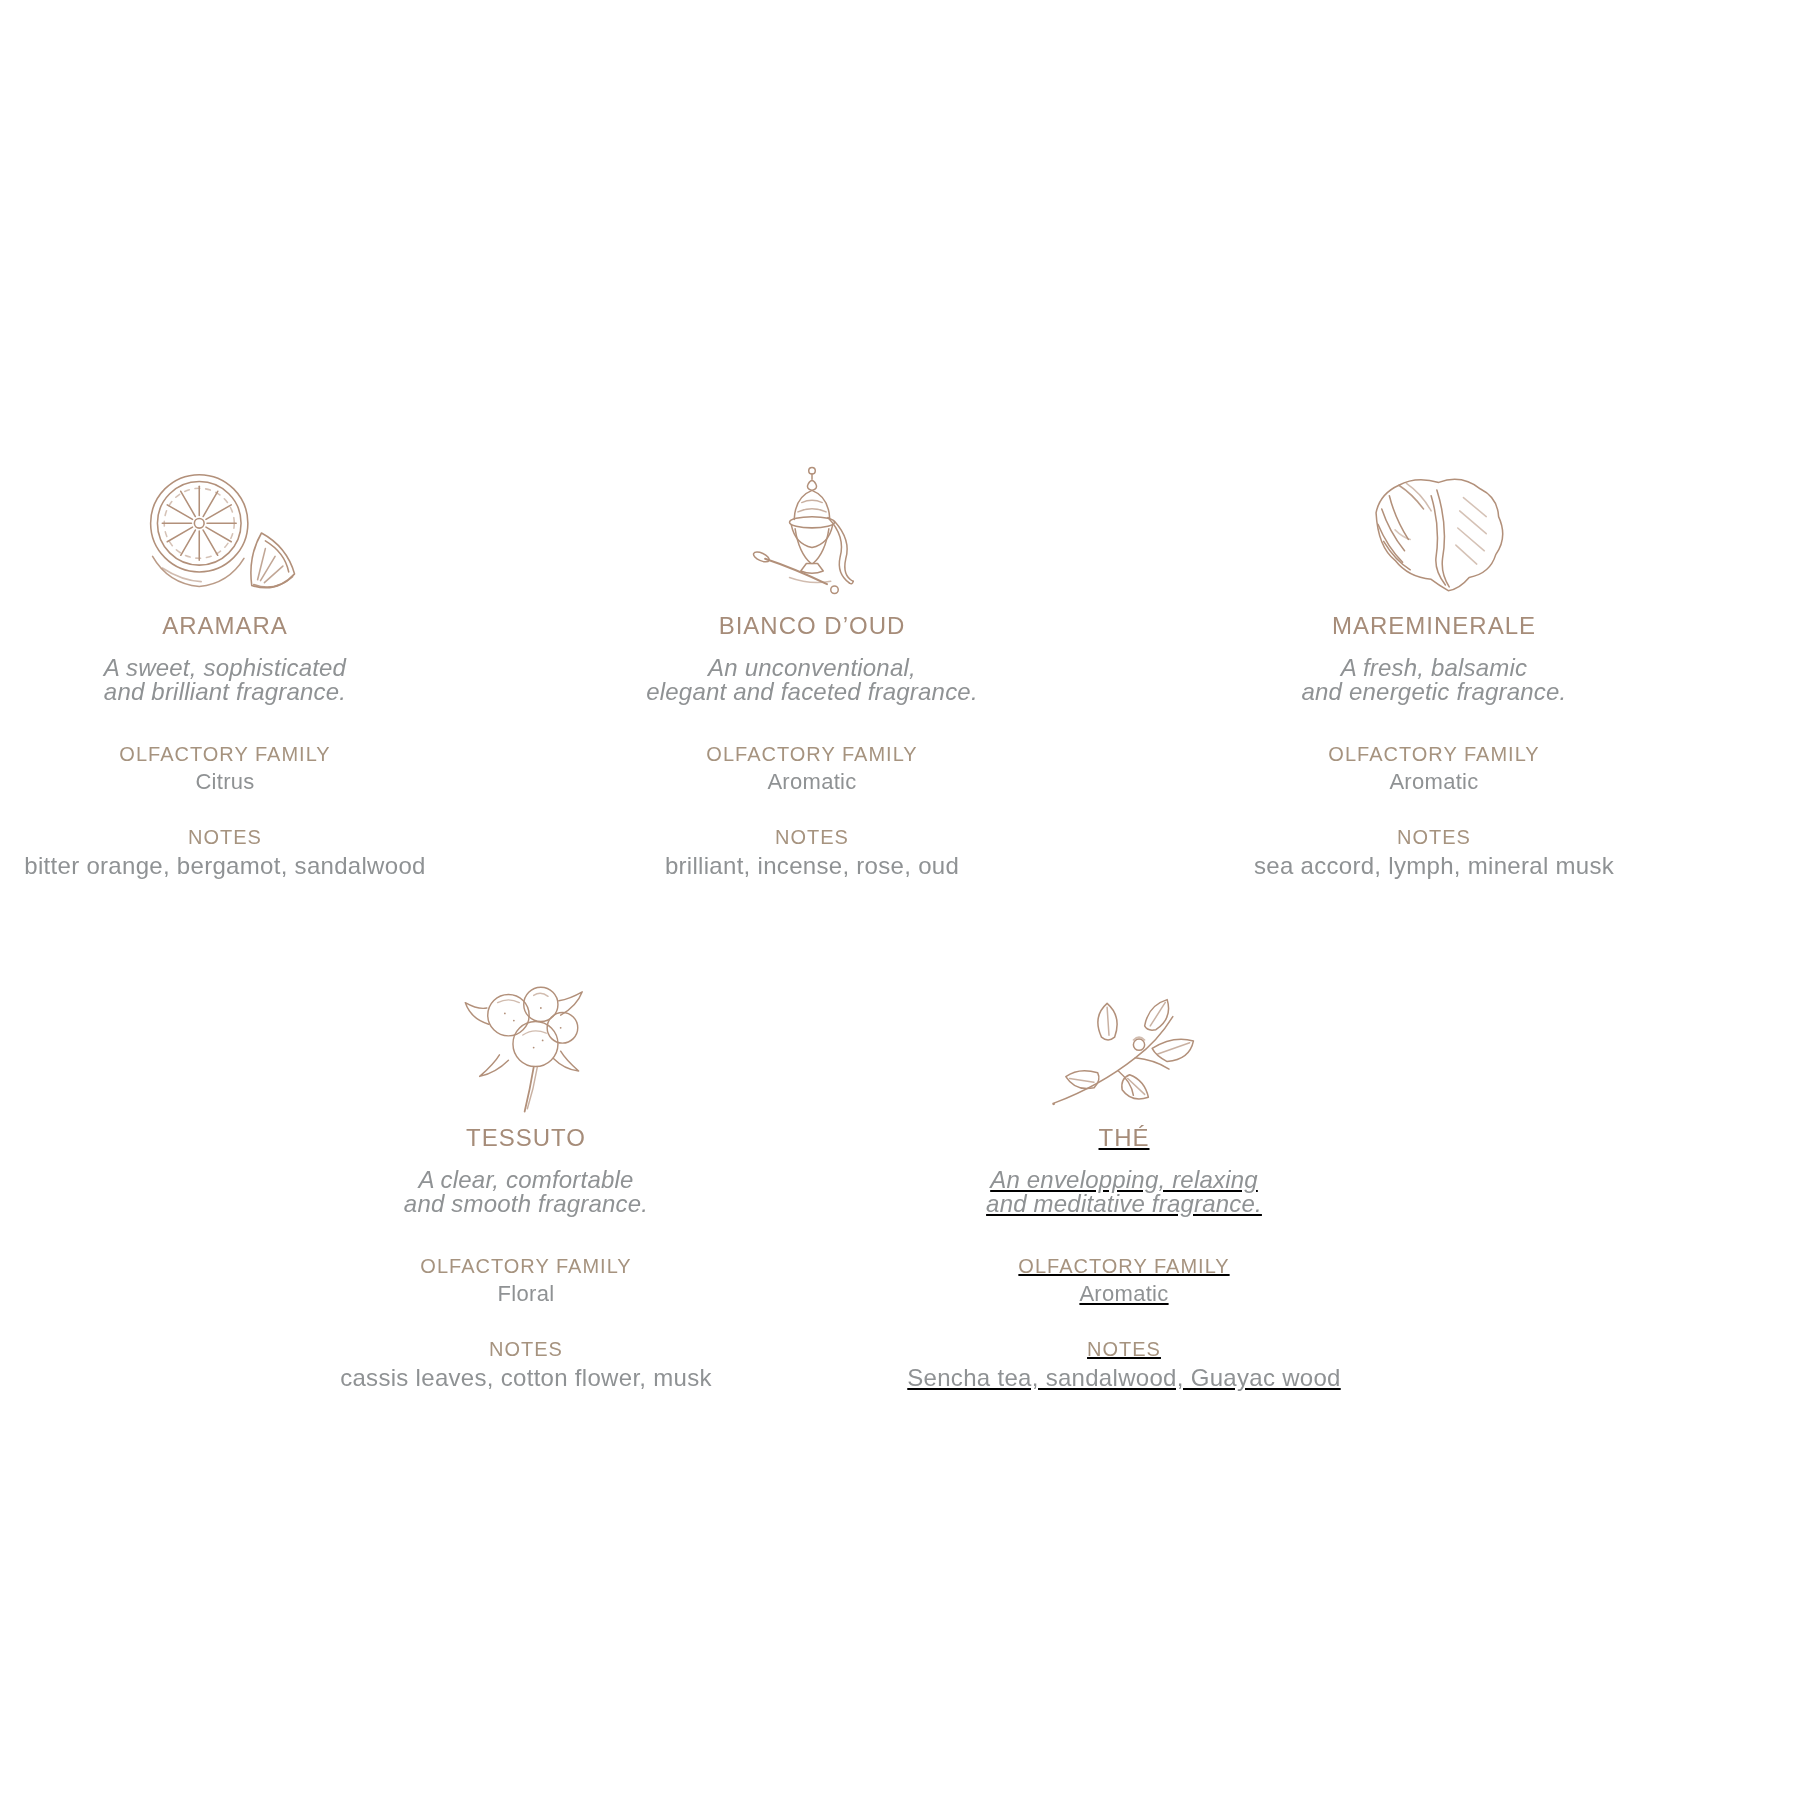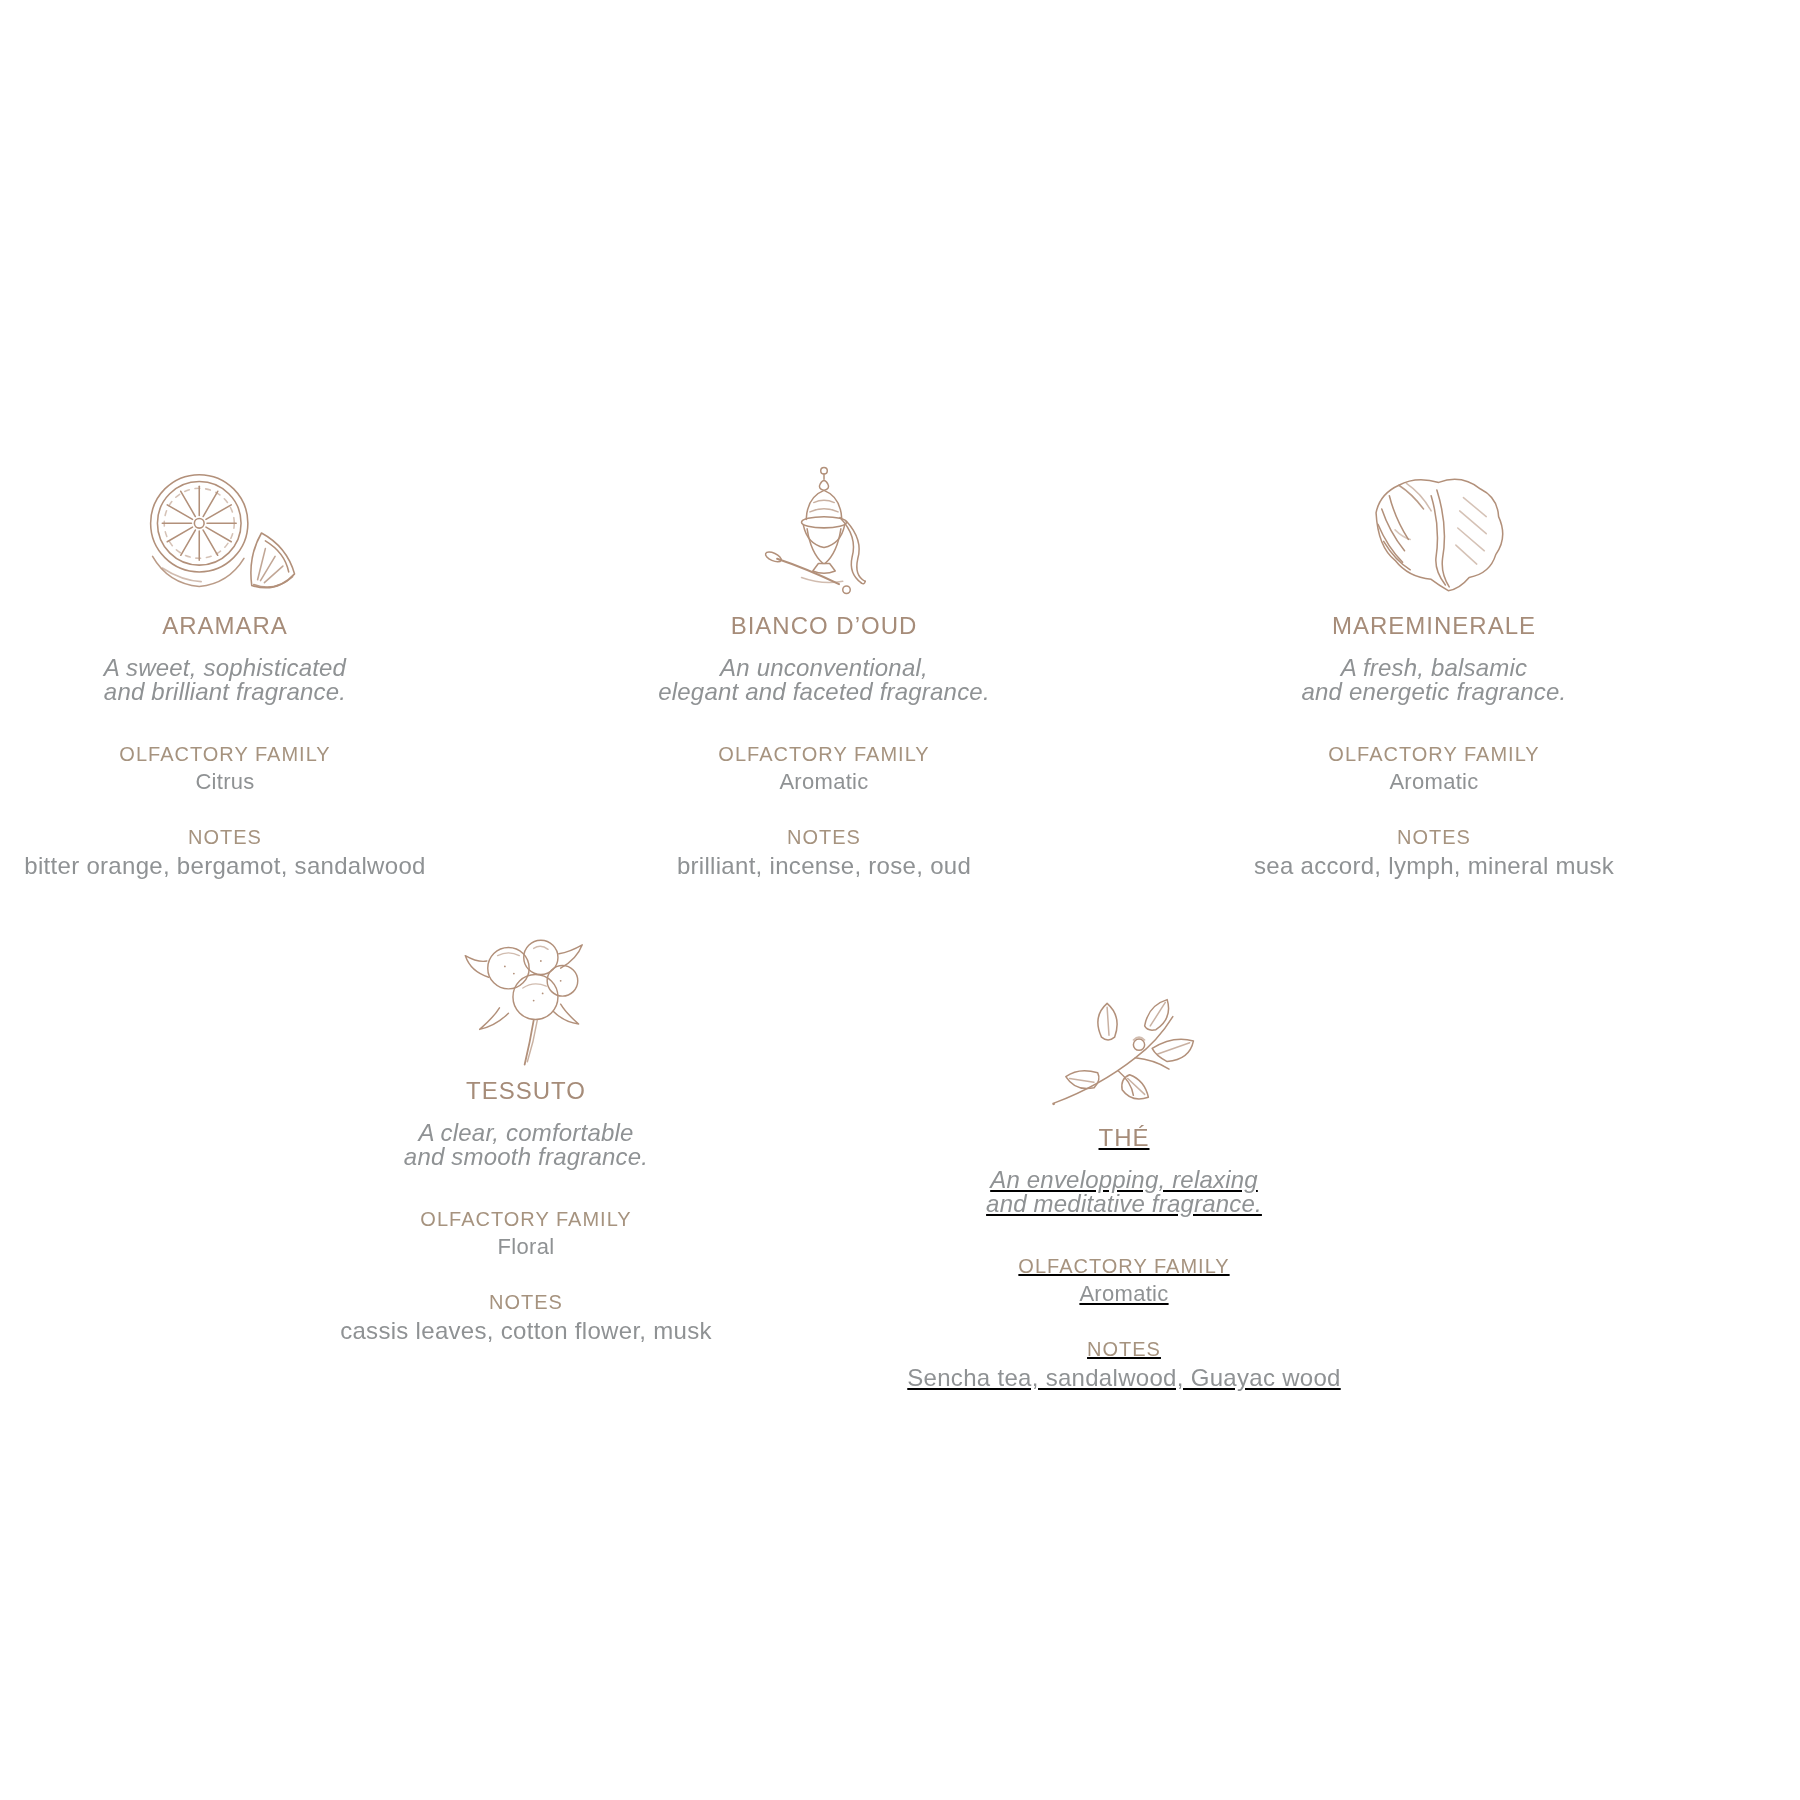--- a/index.html
+++ b/index.html
@@ -99,21 +99,21 @@
       </svg>
     </div>
     <h2 class="frag-name">ARAMARA</h2>
     <p class="frag-desc"><span>A sweet, sophisticated</span><br><span>and brilliant fragrance.</span></p>
     <div class="sec-label">OLFACTORY FAMILY</div>
     <div class="sec-value">Citrus</div>
     <div class="sec-label notes-label">NOTES</div>
     <div class="sec-value notes-value">bitter orange, bergamot, sandalwood</div>
   </section>
 
-  <section class="card" style="left:514px; top:420px;">
+  <section class="card" style="left:502px; top:420px;">
     <div class="icon-box">
       <svg width="150" height="141" viewBox="0 0 160 150">
         <g class="sketch">
           <circle cx="80" cy="8" r="3.5"></circle>
           <line x1="80" y1="11.5" x2="80" y2="17"></line>
           <path d="M76 22 Q80 15 84 22 Q87 27 80 29 Q73 27 76 22 Z"></path>
           <path d="M61 60 Q62 36 80 29 Q98 36 99 60"></path>
           <path d="M69 42 Q80 37 91 42" opacity="0.7"></path>
           <path d="M65 52 Q80 45 95 52" opacity="0.7"></path>
           <ellipse cx="80" cy="63" rx="24" ry="6"></ellipse>
@@ -161,21 +161,21 @@
       </svg>
     </div>
     <h2 class="frag-name">MAREMINERALE</h2>
     <p class="frag-desc"><span>A fresh, balsamic</span><br><span>and energetic fragrance.</span></p>
     <div class="sec-label">OLFACTORY FAMILY</div>
     <div class="sec-value">Aromatic</div>
     <div class="sec-label notes-label">NOTES</div>
     <div class="sec-value notes-value">sea accord, lymph, mineral musk</div>
   </section>
 
-  <section class="card" style="left:216px; top:885px;">
+  <section class="card" style="left:216px; top:932px;">
     <div class="icon-box">
       <svg width="140" height="144" viewBox="0 0 155 160">
         <g class="sketch">
           <path d="M36 58 Q16 52 10 34 Q24 42 34 40"></path>
           <path d="M116 48 Q134 38 140 22 Q126 30 114 32"></path>
           <circle cx="58" cy="48" r="23"></circle>
           <circle cx="94" cy="36" r="19"></circle>
           <circle cx="118" cy="62" r="17"></circle>
           <circle cx="88" cy="80" r="25"></circle>
           <path d="M46 34 Q58 28 70 34" opacity="0.6"></path>

